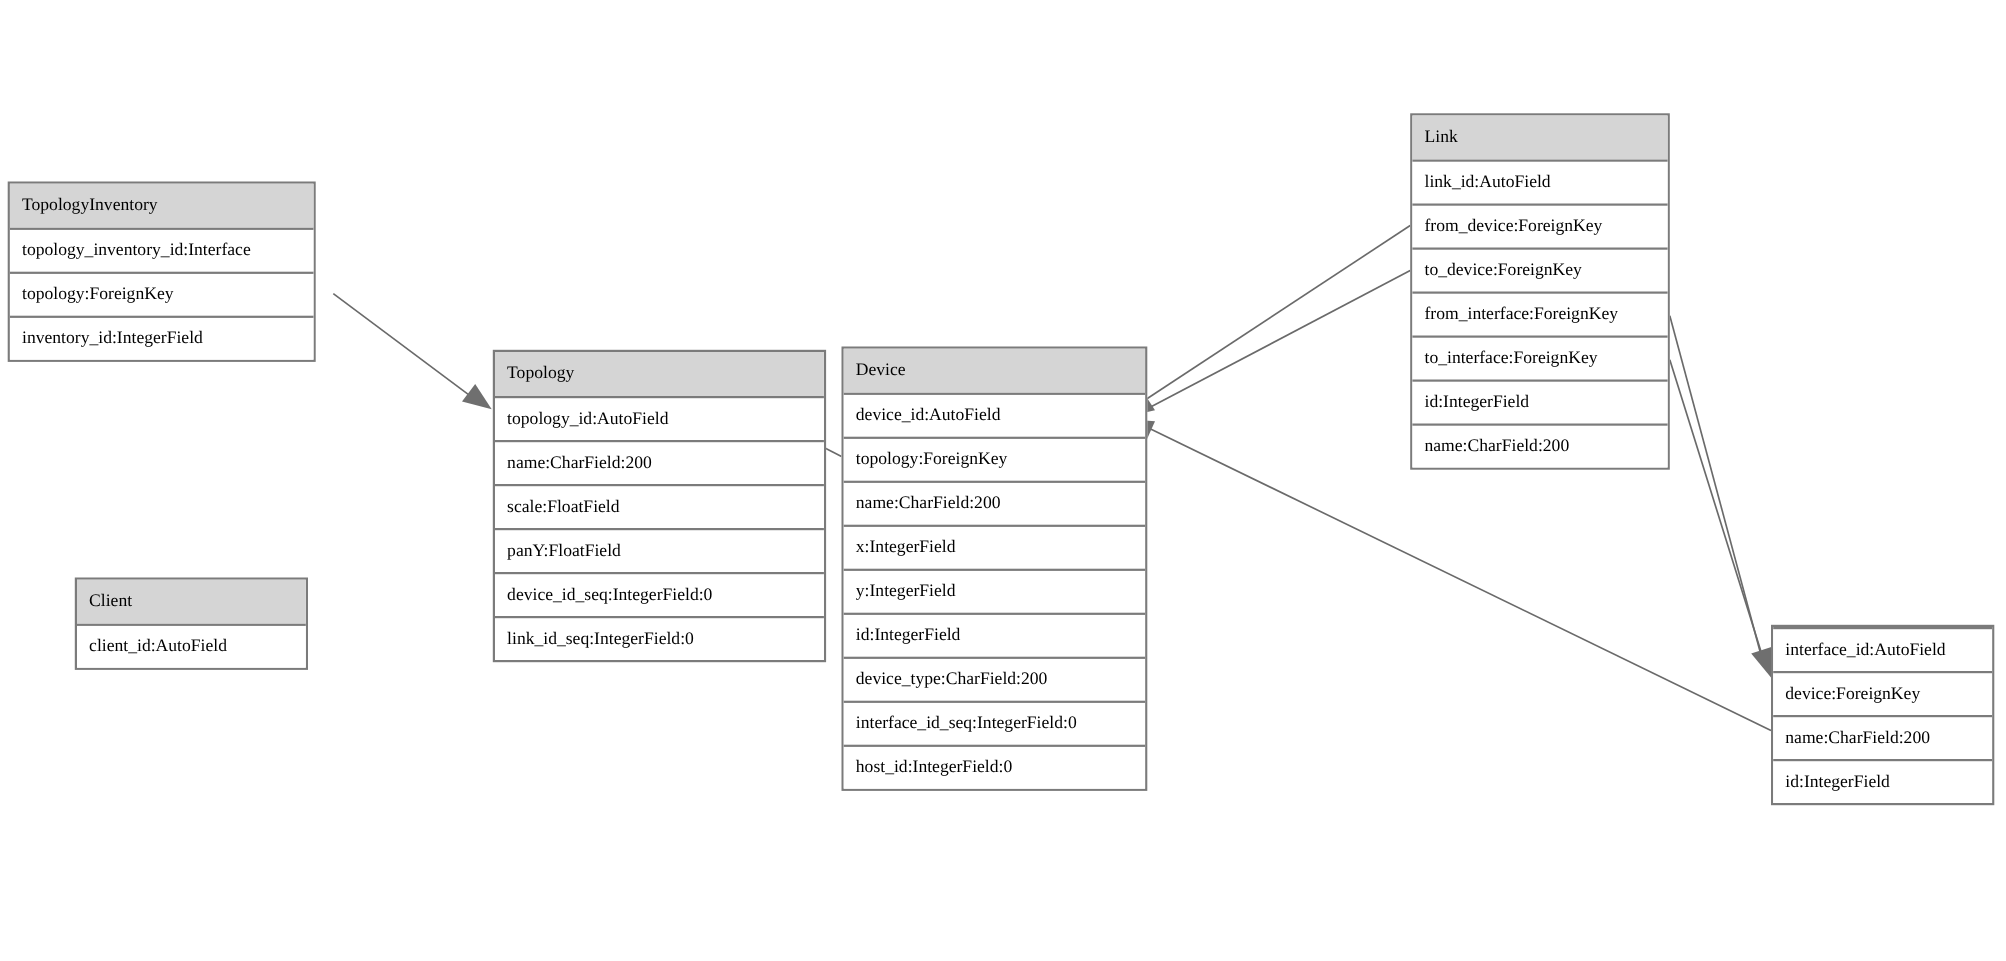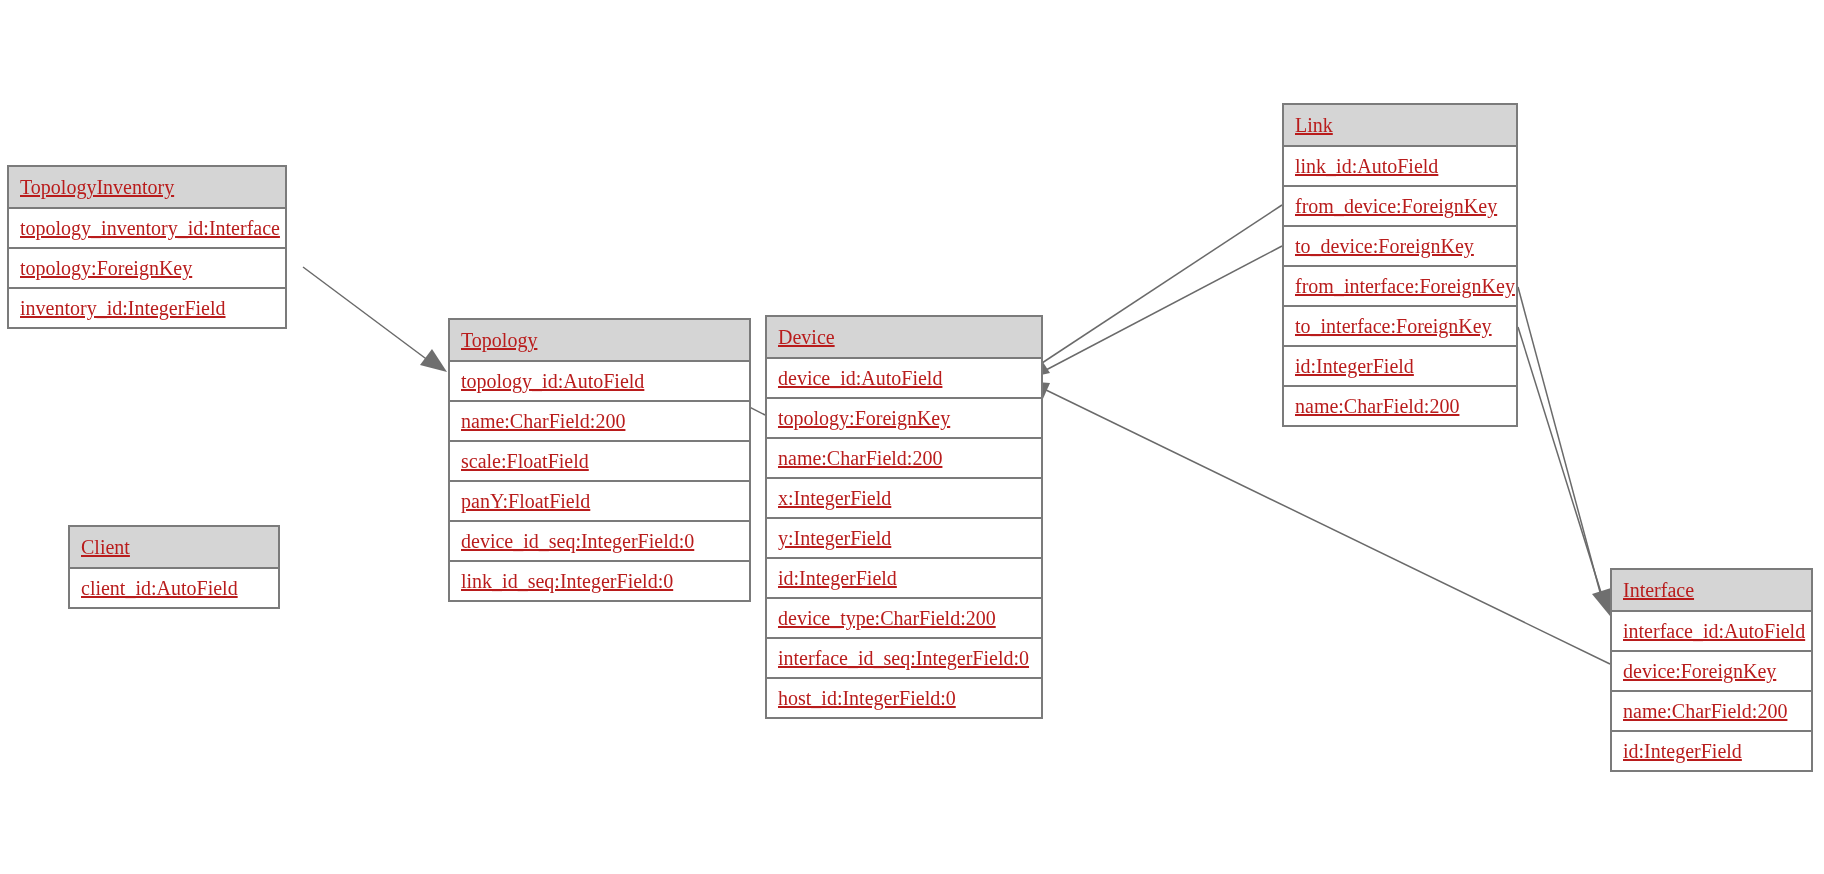--- a/index.html
+++ b/index.html
@@ -6,24 +6,23 @@
   .canvas{
     position:relative;width:1824px;height:874px;overflow:hidden;
     background:#ffffff;
     font-family:"Liberation Serif","DejaVu Serif",serif;
   }
   .edges{position:absolute;left:0;top:0;width:1824px;height:874px;pointer-events:none;}
   .entity{
     position:absolute;
     border:2px solid #7b7b7b;
     background:#ffffff;
-    color:#b91c1c;
-    font-size:20px;
+    color:#000000;
+    font-size:16px;
     box-sizing:border-box;
-    text-decoration:underline;
   }
   .hdr{
     height:40px;line-height:40px;
     padding-left:11px;
     background:#d5d5d5;
     white-space:nowrap;overflow:hidden;
   }
   .row{
     height:38px;line-height:38px;
     padding-left:11px;
@@ -96,20 +95,19 @@
     <div class="row">link_id:AutoField</div>
     <div class="row">from_device:ForeignKey</div>
     <div class="row">to_device:ForeignKey</div>
     <div class="row">from_interface:ForeignKey</div>
     <div class="row">to_interface:ForeignKey</div>
     <div class="row">id:IntegerField</div>
     <div class="row">name:CharField:200</div>
   </div>
 
   <div class="entity" style="left:1610px;top:568px;width:203px;">
-    <div class="hdr">Interface</div>
     <div class="row">interface_id:AutoField</div>
     <div class="row">device:ForeignKey</div>
     <div class="row">name:CharField:200</div>
     <div class="row">id:IntegerField</div>
   </div>
 
 </div>
 
 </body></html>

